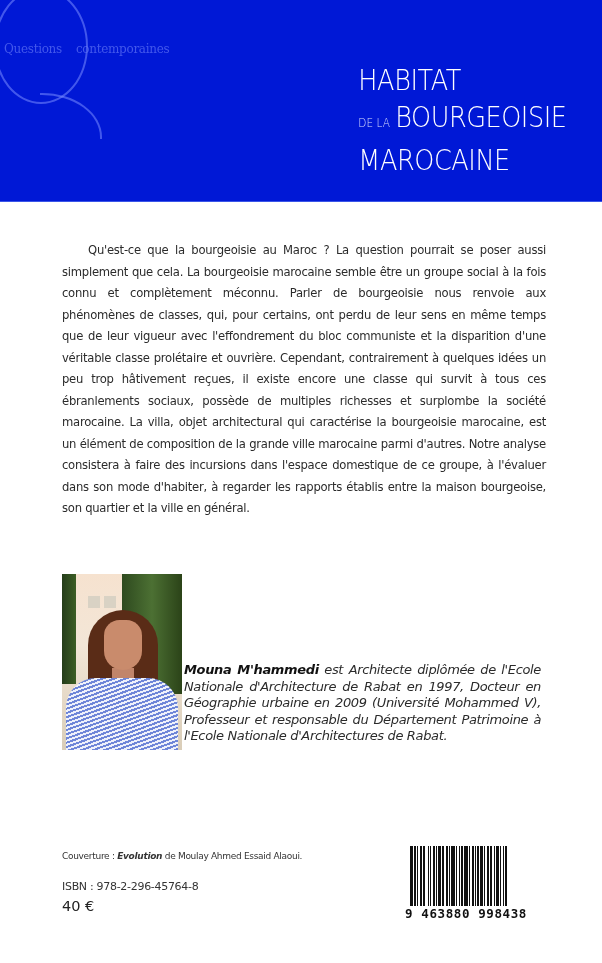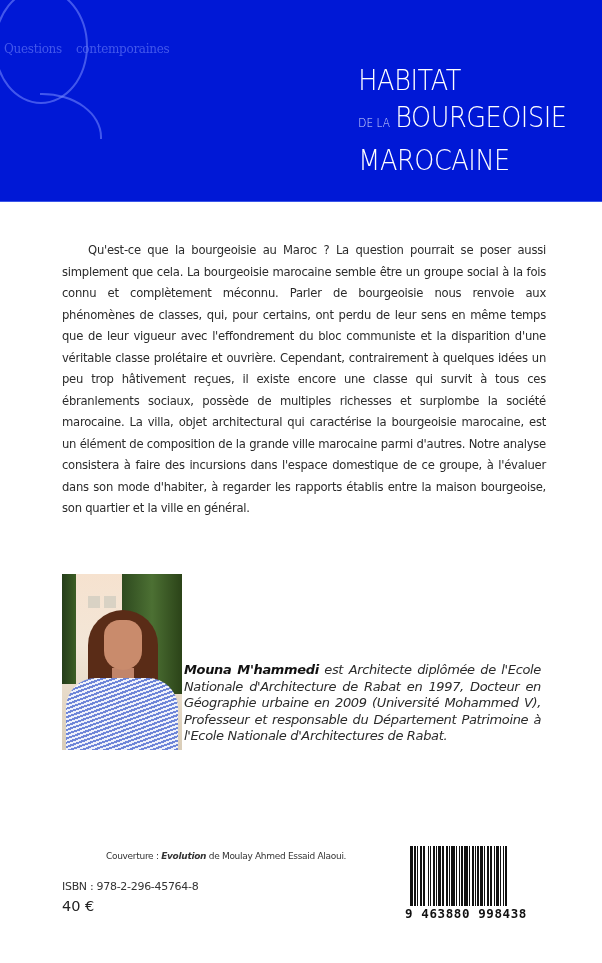--- a/index.html
+++ b/index.html
@@ -57,21 +57,21 @@
   .photo-neck { position: absolute; left: 50px; top: 94px; width: 22px; height: 24px; background: #c1856a; border-radius: 0 0 10px 10px; }
 
   .author-bio {
     position: absolute; left: 176px; top: 654px; width: 357px;
     font-family: "DejaVu Sans", sans-serif; font-style: italic; font-size: 13px; line-height: 16.6px;
     color: #2b2b2b; text-align: justify; margin: 8px; letter-spacing: -0.35px;
   }
   .author-name { font-weight: bold; color: #111; }
 
   .cover-credit {
-    position: absolute; left: 62px; top: 851px; font-size: 9px; color: #333; white-space: nowrap; letter-spacing: -0.3px; margin-left: 44px;
+    position: absolute; left: 62px; top: 851px; font-size: 9px; color: #333; white-space: nowrap; letter-spacing: -0.3px;
   }
   .cover-credit .work { font-weight: bold; font-style: italic; }
   .isbn { position: absolute; left: 62px; top: 880px; font-size: 11px; color: #333; letter-spacing: -0.3px; }
   .price { position: absolute; left: 62px; top: 898px; font-size: 14.5px; color: #222; }
 
   .barcode {
     position: absolute; left: 405px; top: 846px; width: 142px; height: 78px;
   }
   .barcode-bars { position: absolute; left: 5px; top: 0; width: 136px; height: 66px; display: flex; align-items: stretch; }
   .barcode-bars span { display: block; height: 100%; }

